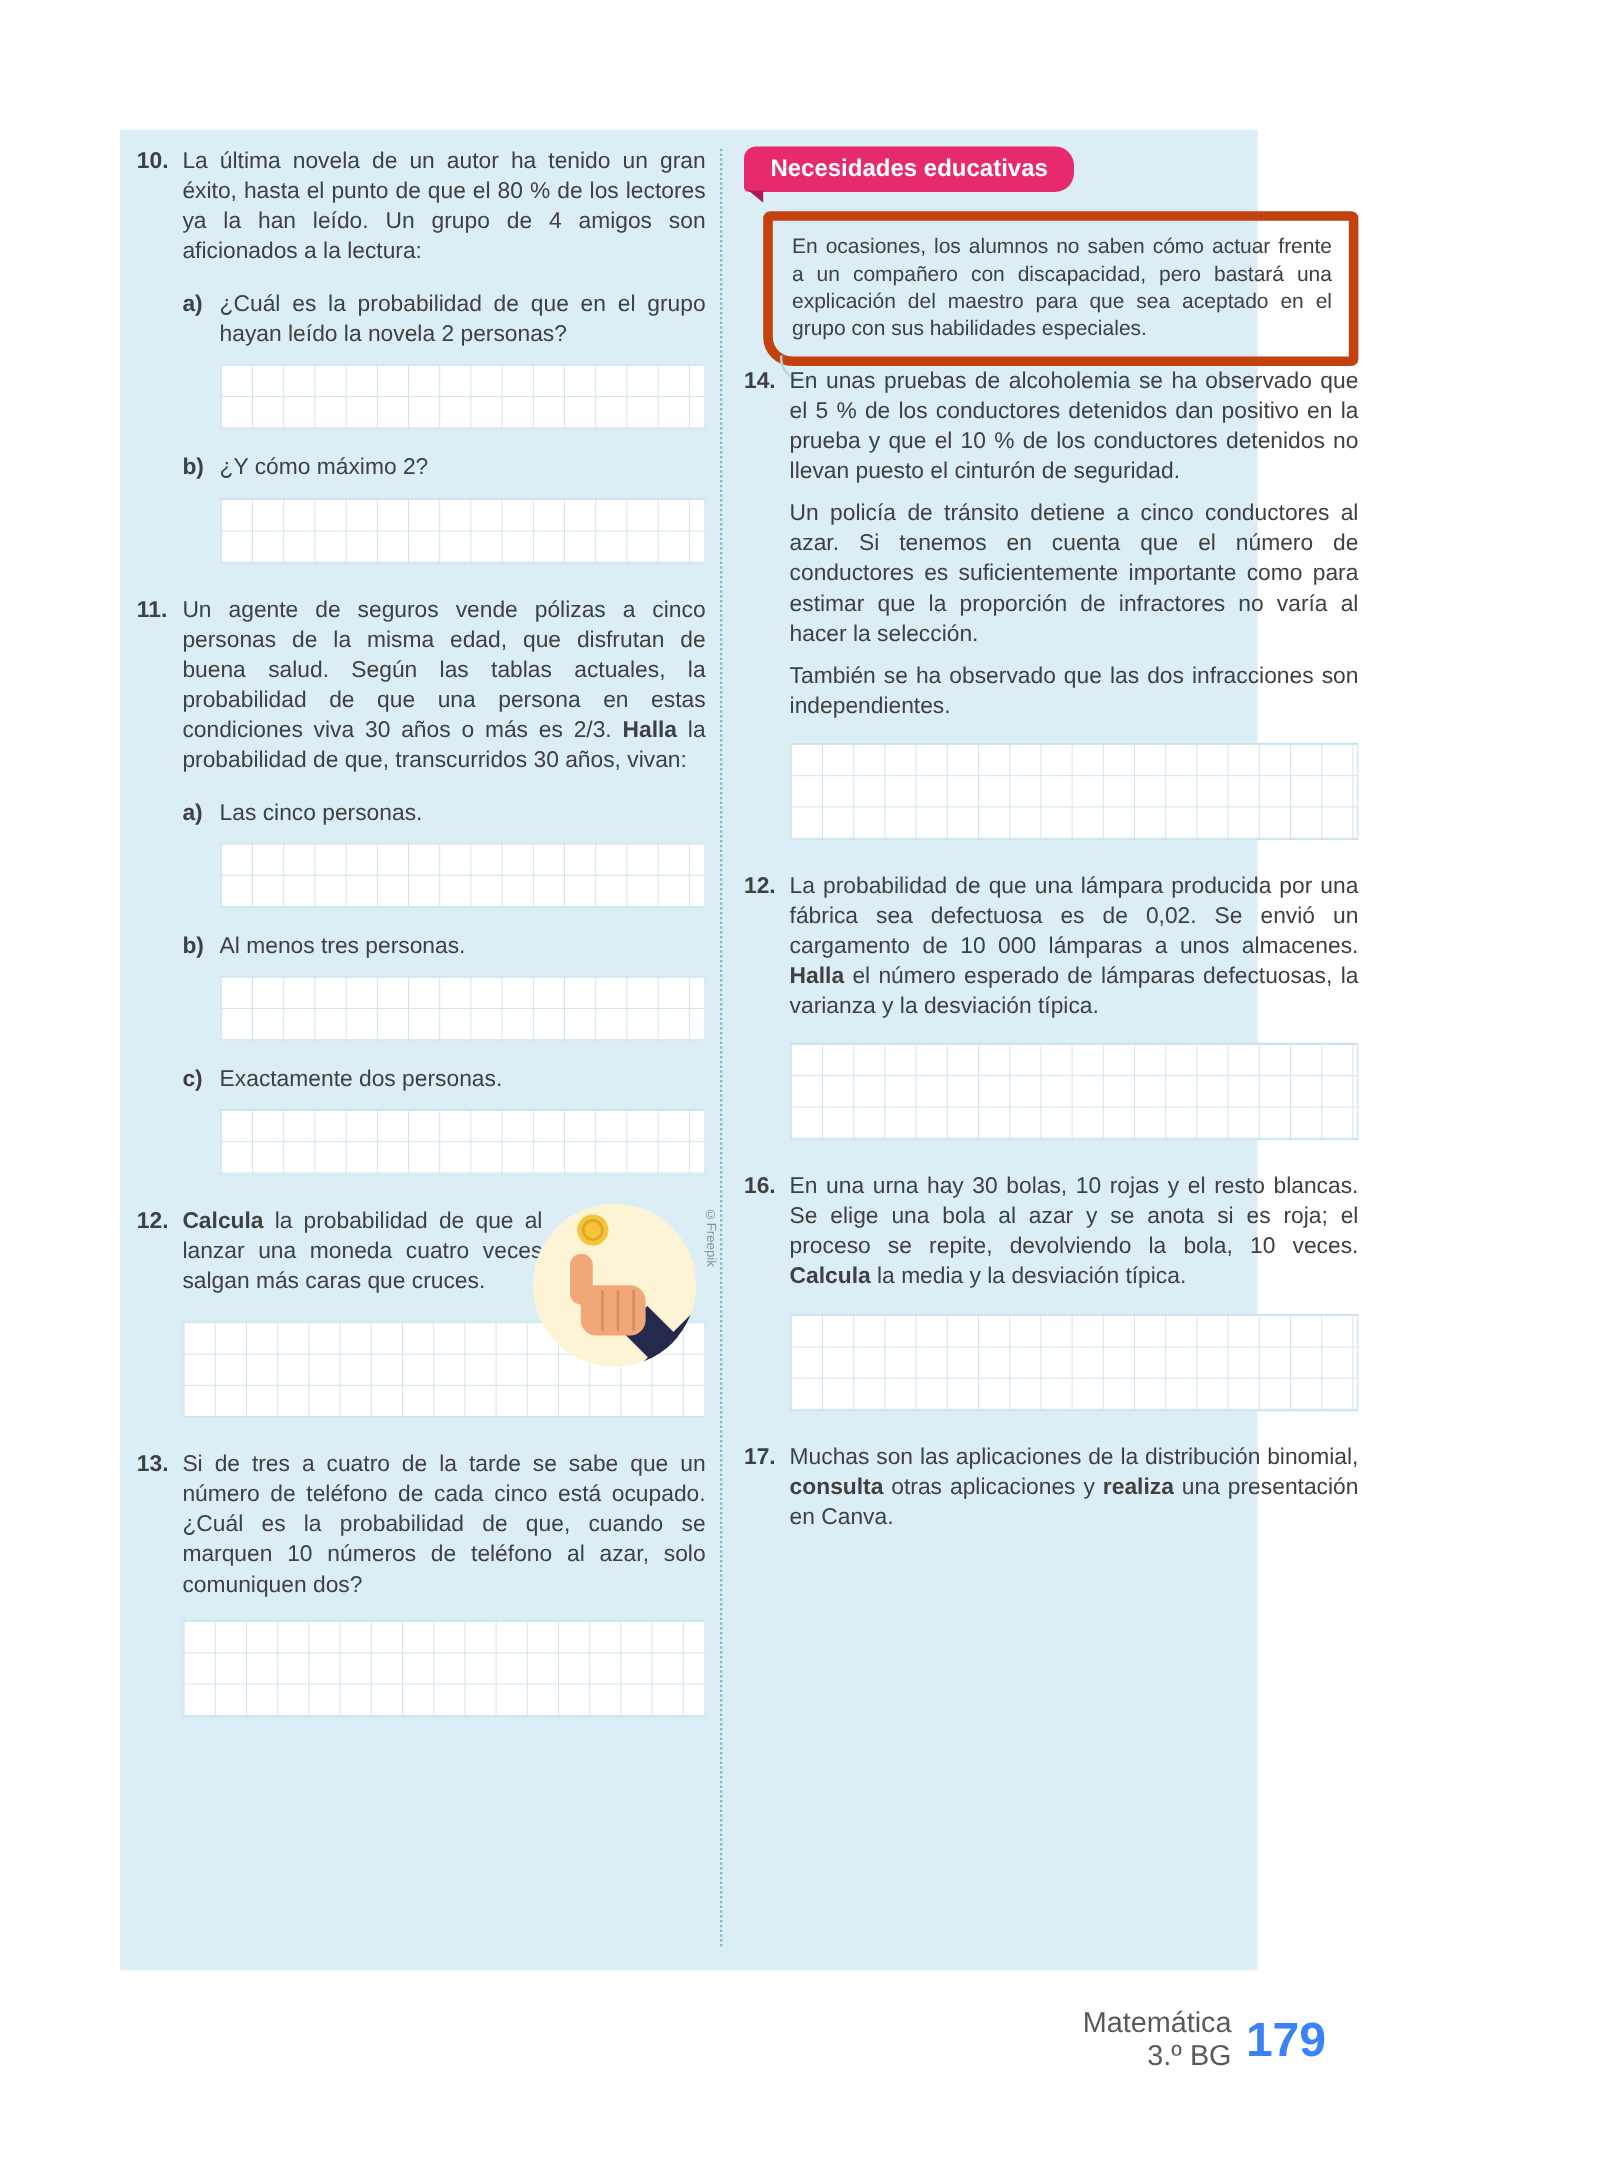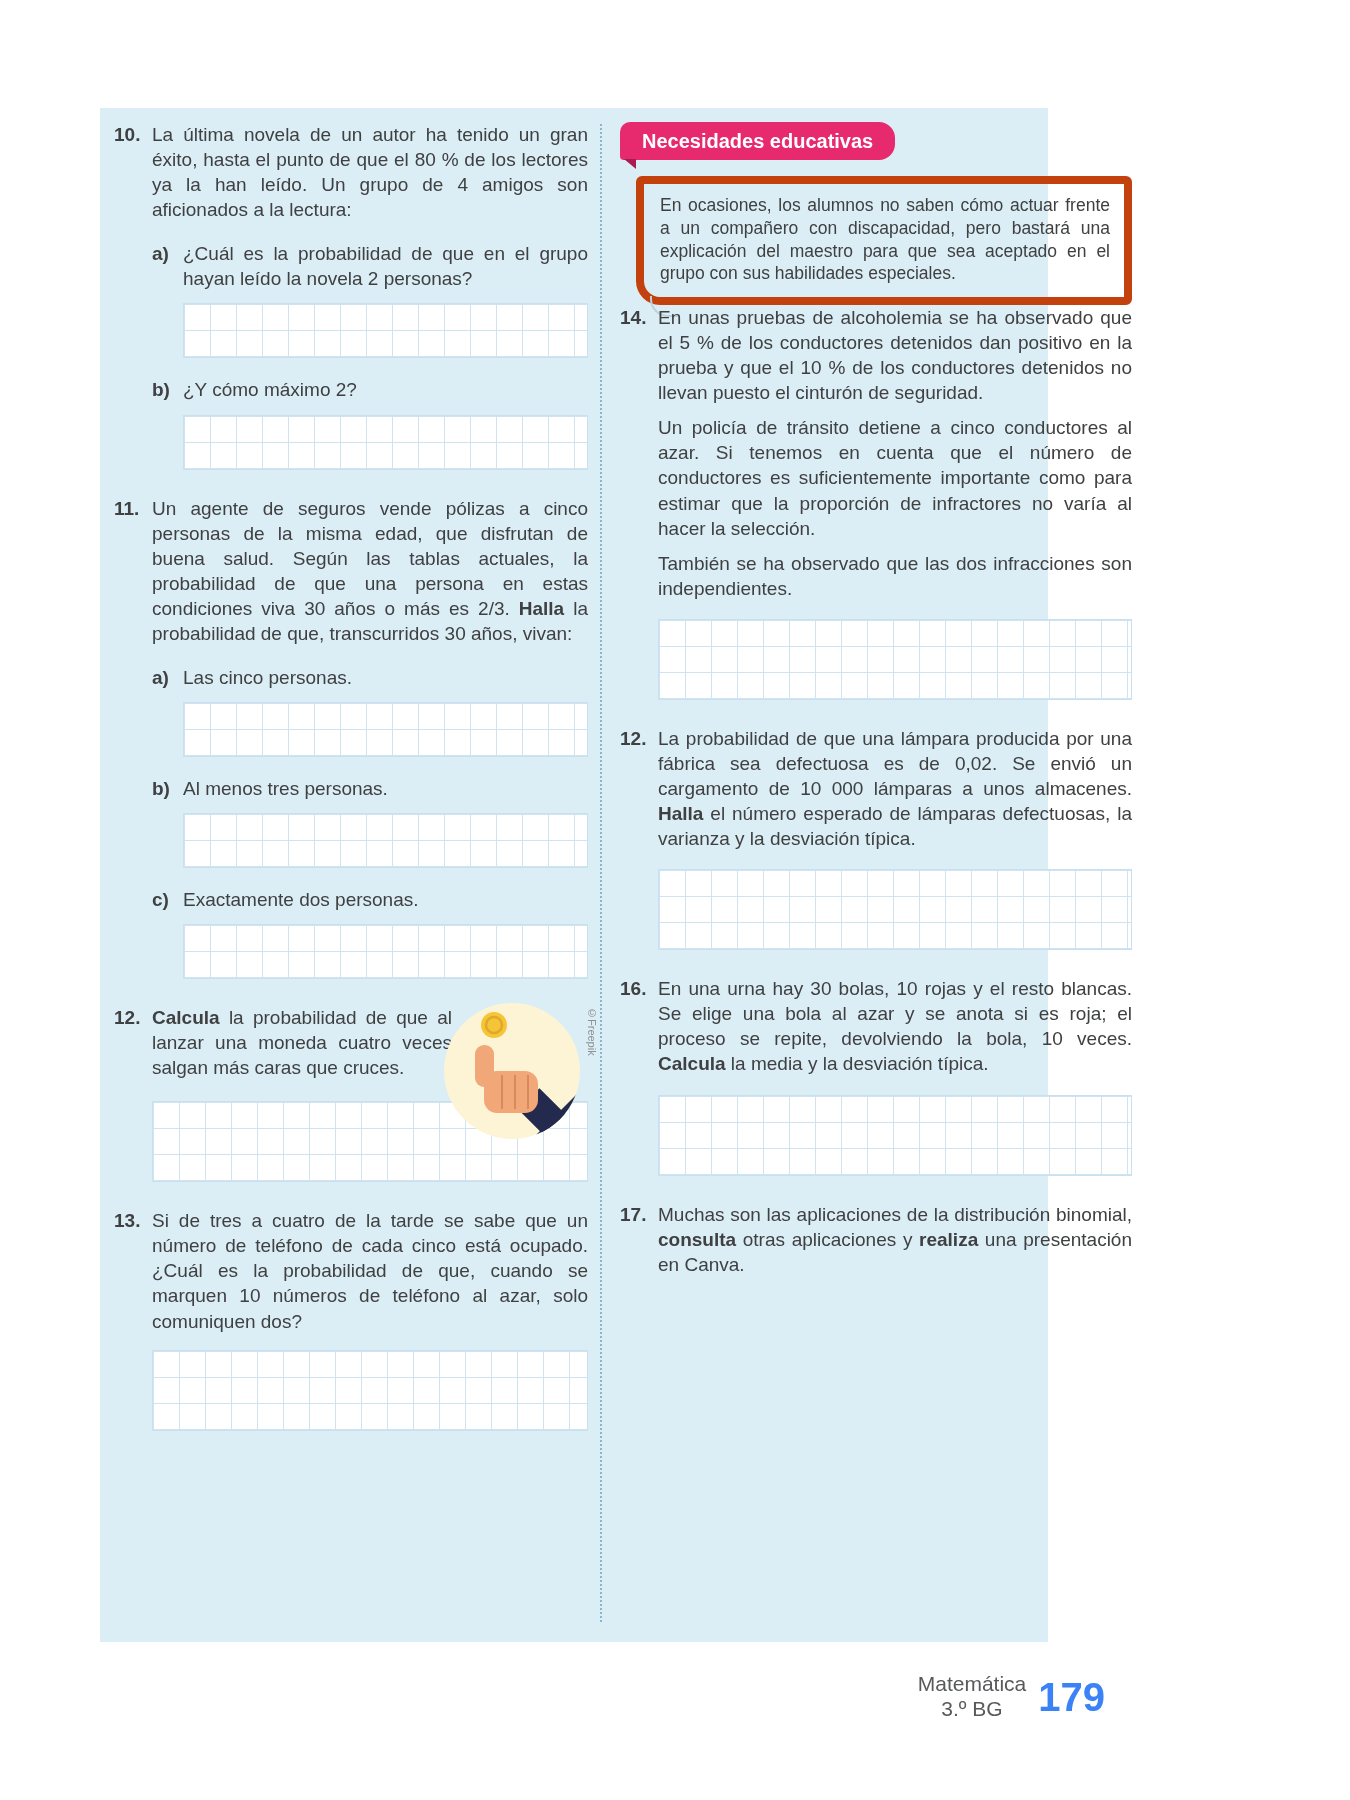--- a/index.html
+++ b/index.html
@@ -47,21 +47,21 @@
   .mt16{margin-top:16px}
   .intro-p{margin:16px 0 20px 0 !important}
 
   .ex12-textwrap{position:relative;min-height:80px}
   .ex12-textwrap p.t{width:300px}
   .illus{position:absolute;right:6px;top:-4px;width:140px;height:140px;z-index:2}
   .credit{position:absolute;right:-10px;top:2px;writing-mode:vertical-rl;
           font-size:11px;color:#8a9094;z-index:3}
 
   .footer{position:absolute;right:245px;top:1672px;display:flex;align-items:center;gap:12px}
-  .footer-lines{text-align:center;color:#58595b;font-size:21px;line-height:1.18}
+  .footer-lines{text-align:right;color:#58595b;font-size:24px;line-height:1.18}
   .footer-page{color:#3b82f6;font-size:40px;font-weight:bold;line-height:1}
 </style>
 </head>
 <body>
 
 <div class="page">
   <div class="panel">
     <div class="divider"></div>
 
     <div class="col col-left">

